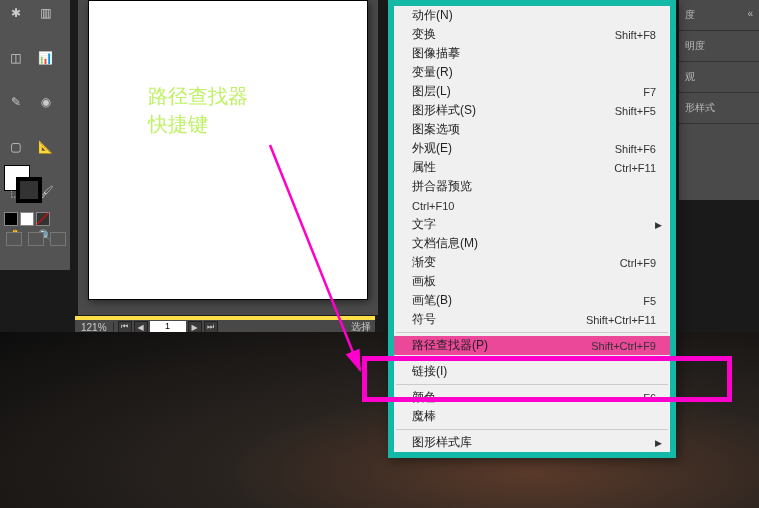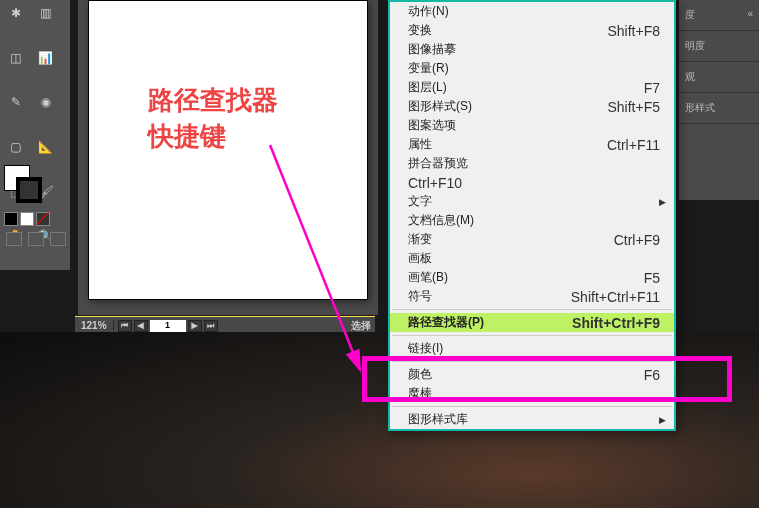--- a/index.html
+++ b/index.html
@@ -17,45 +17,45 @@
 .mini-sw.w { background: #fff; }
 .mini-sw.n { background: #333; position: relative; }
 .mini-sw.n::after { content: ""; position: absolute; left: 0; bottom: 0; width: 140%; border-top: 1px solid red; transform: rotate(-45deg); transform-origin: left bottom; }
 
 .bottom-icons { position: absolute; left: 6px; top: 232px; display: flex; gap: 6px; }
 .bicon { width: 16px; height: 14px; background: #555; border: 1px solid #777; }
 
 .canvas-area { position: absolute; left: 78px; top: 0; width: 300px; height: 315px; background: #4a4a4a; }
 .canvas { position: absolute; left: 10px; top: 0; width: 280px; height: 300px; background: #fff; border: 1px solid #000; box-shadow: 2px 2px 8px rgba(0,0,0,0.5); }
 
-.status-bar { position: absolute; left: 75px; top: 316px; height: 18px; background: #484848; border-top: 1px solid #fde047; display: flex; align-items: center; font-size: 10px; color: #ccc; width: 300px; font-weight: bold; }
+.status-bar { position: absolute; left: 75px; top: 316px; height: 18px; background: #484848; border-top: 4px solid #fde047; display: flex; align-items: center; font-size: 10px; color: #ccc; width: 300px; }
 .zoom-box { padding: 0 6px; border-right: 1px solid #2a2a2a; }
 .nav-controls { display: flex; align-items: center; gap: 2px; padding: 0 4px; }
 .nav-btn { width: 14px; height: 12px; background: #3a3a3a; border: 1px solid #222; color: #ccc; font-size: 8px; display: flex; align-items: center; justify-content: center; }
 .page-input { width: 36px; height: 12px; background: #fff; font-size: 9px; text-align: center; color: #000; }
 .sel-label { margin-left: auto; padding: 16px 4px; }
 
 .right-panel { position: absolute; right: 0; top: 0; width: 80px; height: 200px; background: #4a4a4a; font-size: 10px; color: #bbb; }
 .rp-sect { border-bottom: 1px solid #333; padding: 8px 6px; }
 .rp-sect .close { float: right; font-size: 10px; }
 
 .desktop-bg { position: absolute; left: 0; top: 332px; right: 0; bottom: 0; background: radial-gradient(ellipse at 70% 80%, #5a3a2a 0%, #2a2420 40%, #0d0d0d 100%); }
 
-.annotation { position: absolute; left: 148px; top: 82px; color: #ef4444; font-size: 26px; font-weight: 700; line-height: 1.4; pointer-events: none; }
+.annotation { position: absolute; left: 148px; top: 82px; color: #bef264; font-size: 20px; font-weight: 400; line-height: 1.4; pointer-events: none; }
 .arrow-svg { position: absolute; left: 200px; top: 135px; pointer-events: none; }
 
-.menu { position: absolute; left: 388px; top: 0; width: 288px; background: #f0f0f0; border: 2px solid #14b8a6; box-shadow: 3px 3px 10px rgba(0,0,0,0.4); font-size: 12px; }
+.menu { position: absolute; left: 388px; top: 0; width: 288px; background: #f0f0f0; border: 6px solid #14b8a6; box-shadow: 3px 3px 10px rgba(0,0,0,0.4); font-size: 12px; }
 .menu-item { height: 19px; display: flex; align-items: center; padding: 0 14px 0 18px; color: #222; cursor: default; position: relative; }
 .menu-label { flex: 1; }
-.menu-shortcut { color: #333; font-size: 14px; }
+.menu-shortcut { color: #333; font-size: 11px; }
 .menu-sep { height: 1px; background: #ccc; margin: 3px 2px; }
 .menu-arrow { position: absolute; right: 8px; font-size: 9px; color: #333; }
 
 .highlight-box { position: absolute; left: 362px; top: 356px; width: 370px; height: 46px; border: 5px solid #ff00cc; pointer-events: none; z-index: 10; }
-.menu-item.highlighted { background: #bef264; font-weight: bold; }
+.menu-item.highlighted { background: #ec4899; }
 </style>
 </head>
 <body>
 
 <div class="toolbar">
   <div class="tool">✱</div>
   <div class="tool">▥</div>
   <div class="tool">◫</div>
   <div class="tool">📊</div>
   <div class="tool">✎</div>
@@ -141,20 +141,24 @@
       <span class="menu-shortcut">F7</span>
     </div>
     <div class="menu-item">
       <span class="menu-label">图形样式(S)</span>
       <span class="menu-shortcut">Shift+F5</span>
     </div>
     <div class="menu-item">
       <span class="menu-label">图案选项</span>
     </div>
     <div class="menu-item">
+      <span class="menu-label">外观(E)</span>
+      <span class="menu-shortcut">Shift+F6</span>
+    </div>
+    <div class="menu-item">
       <span class="menu-label">属性</span>
       <span class="menu-shortcut">Ctrl+F11</span>
     </div>
     <div class="menu-item">
       <span class="menu-label">拼合器预览</span>
     </div>
     <div class="menu-item">
       <span class="menu-shortcut">Ctrl+F10</span>
     </div>
     <div class="menu-item">

